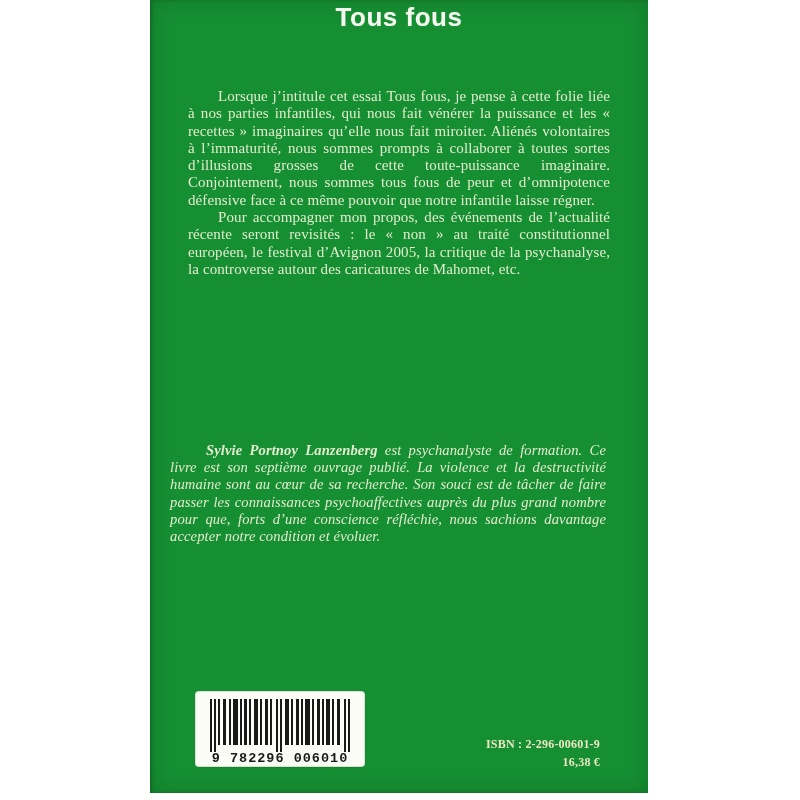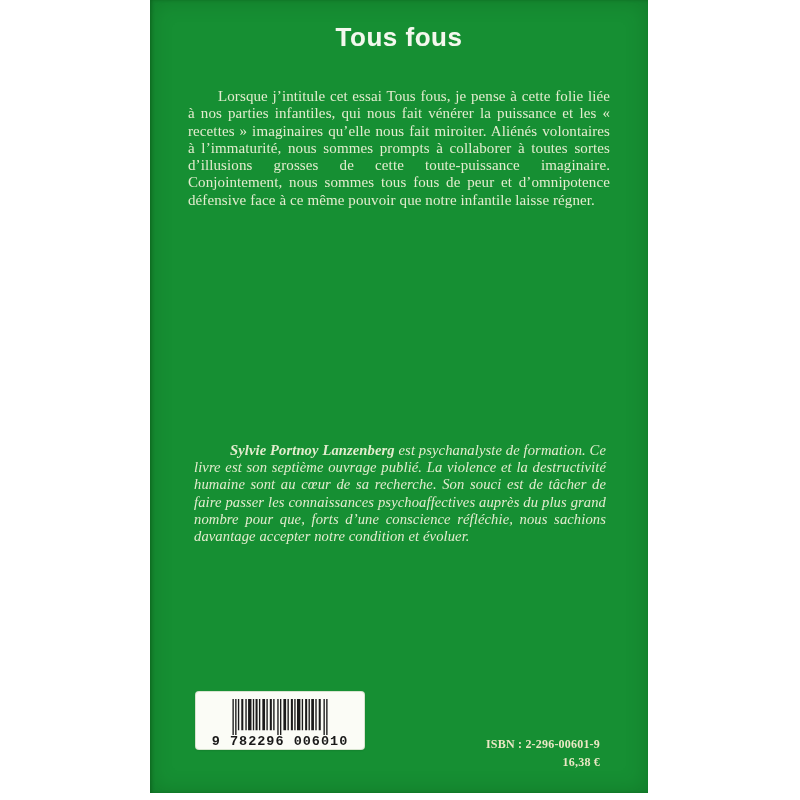--- a/index.html
+++ b/index.html
@@ -28,54 +28,53 @@
   }
   .title{
     text-align:center;
     padding-top:2px;
     font-family:"Liberation Sans", sans-serif;
     font-weight:bold;
     font-size:26px;
     letter-spacing:.5px;
     color:var(--title-text);
     text-shadow:0 0 1px rgba(255,255,255,.25);
-    margin-top:20px;
   }
   .text-block{
     position:absolute;
     top:88px; left:38px; right:38px;
   }
   .text-block p{
     font-size:15px;
     line-height:17.3px;
     text-align:justify;
     text-indent:30px;
     color:var(--body-text);
     letter-spacing:.1px;
   }
   .bio{
     position:absolute;
-    top:442px; left:44px; right:42px;
+    top:442px; left:20px; right:42px;
   }
   .bio p{
     font-style:italic;
     font-size:14.6px;
     line-height:17.2px;
     text-align:justify;
     text-indent:36px;
     color:var(--body-text);
     letter-spacing:.1px;
   }
   .bio .author{
     font-weight:bold;
   }
   .barcode-box{
     position:absolute;
     left:46px; top:692px;
-    width:168px; height:57px;
+    width:168px; height:74px;
     background:var(--barcode-bg);
     border-radius:3px;
     box-shadow:0 0 0 1px #d7e4cf, 0 1px 2px rgba(0,30,0,.3);
     display:flex;
     flex-direction:column;
     align-items:center;
     padding-top:7px;
   }
   .barcode-box svg{display:block;}
   .barcode-digits{
@@ -101,20 +100,21 @@
 </style>
 </head>
 <body>
 
 <div class="cover">
 
   <h1 class="title">Tous fous</h1>
 
   <div class="text-block">
     <p>Lorsque j’intitule cet essai Tous fous, je pense à cette folie liée à nos parties infantiles, qui nous fait vénérer la puissance et les « recettes » imaginaires qu’elle nous fait miroiter. Aliénés volontaires à l’immaturité, nous sommes prompts à collaborer à toutes sortes d’illusions grosses de cette toute-puissance imaginaire. Conjointement, nous sommes tous fous de peur et d’omnipotence défensive face à ce même pouvoir que notre infantile laisse régner.</p>
+    <p>Pour accompagner mon propos, des événements de l’actualité récente seront revisités : le « non » au traité constitutionnel européen, le festival d’Avignon 2005, la critique de la psychanalyse, la controverse autour des caricatures de Mahomet, etc.</p>
   </div>
 
   <div class="bio">
     <p><span class="author">Sylvie Portnoy Lanzenberg</span> <span>est psychanalyste de formation. Ce livre est son septième ouvrage publié. La violence et la destructivité humaine sont au cœur de sa recherche. Son souci est de tâcher de faire passer les connaissances psychoaffectives auprès du plus grand nombre pour que, forts d’une conscience réfléchie, nous sachions davantage accepter notre condition et évoluer.</span></p>
   </div>
 
   <div class="barcode-box">
     <svg width="140" height="53" viewBox="0 0 140 53">
       <g fill="#1a1a1a">
         <rect x="0" y="0" width="2" height="53"></rect>

